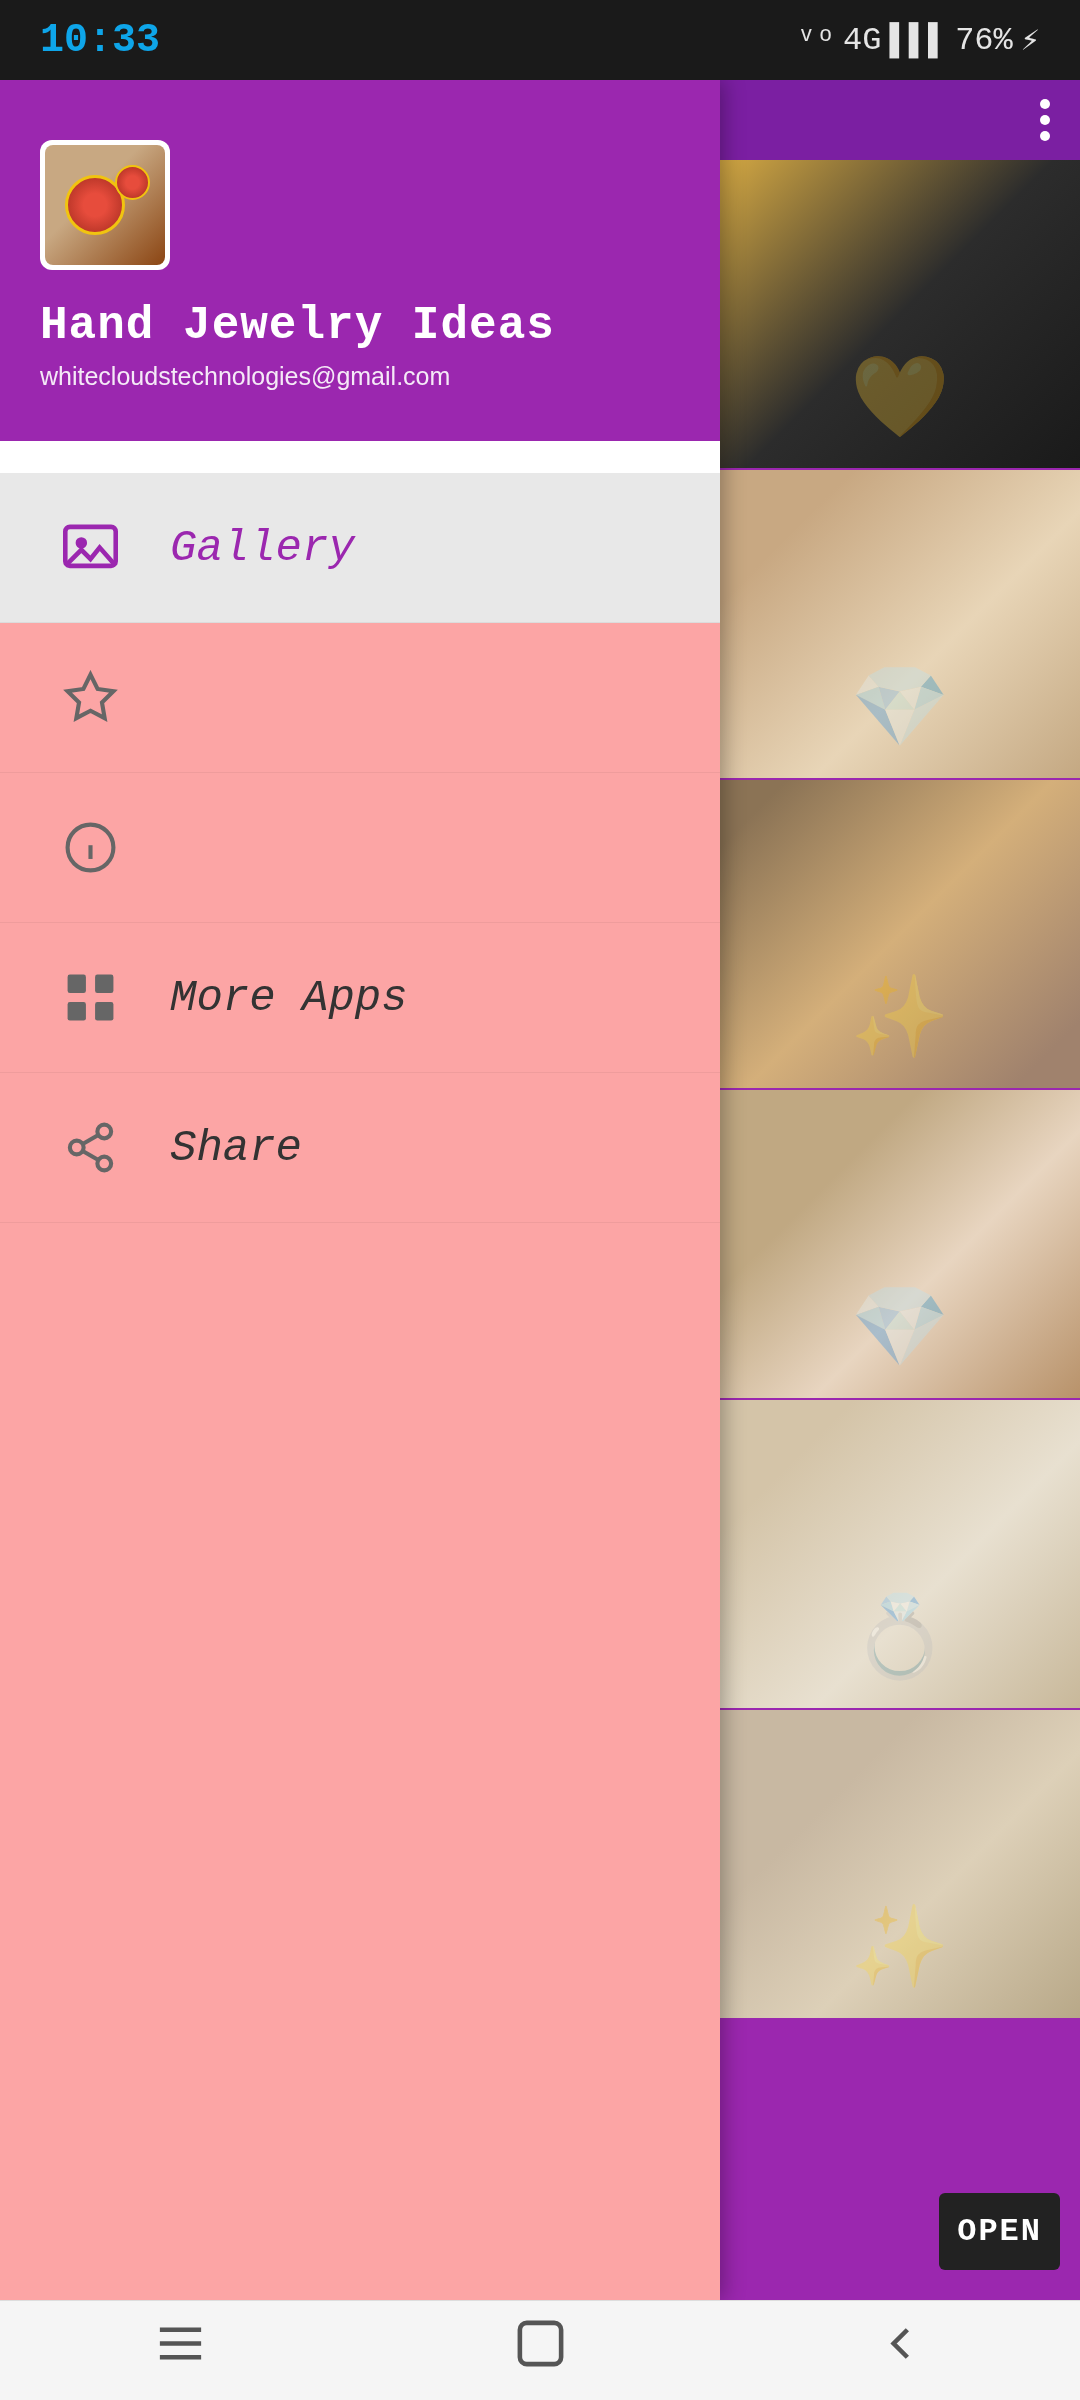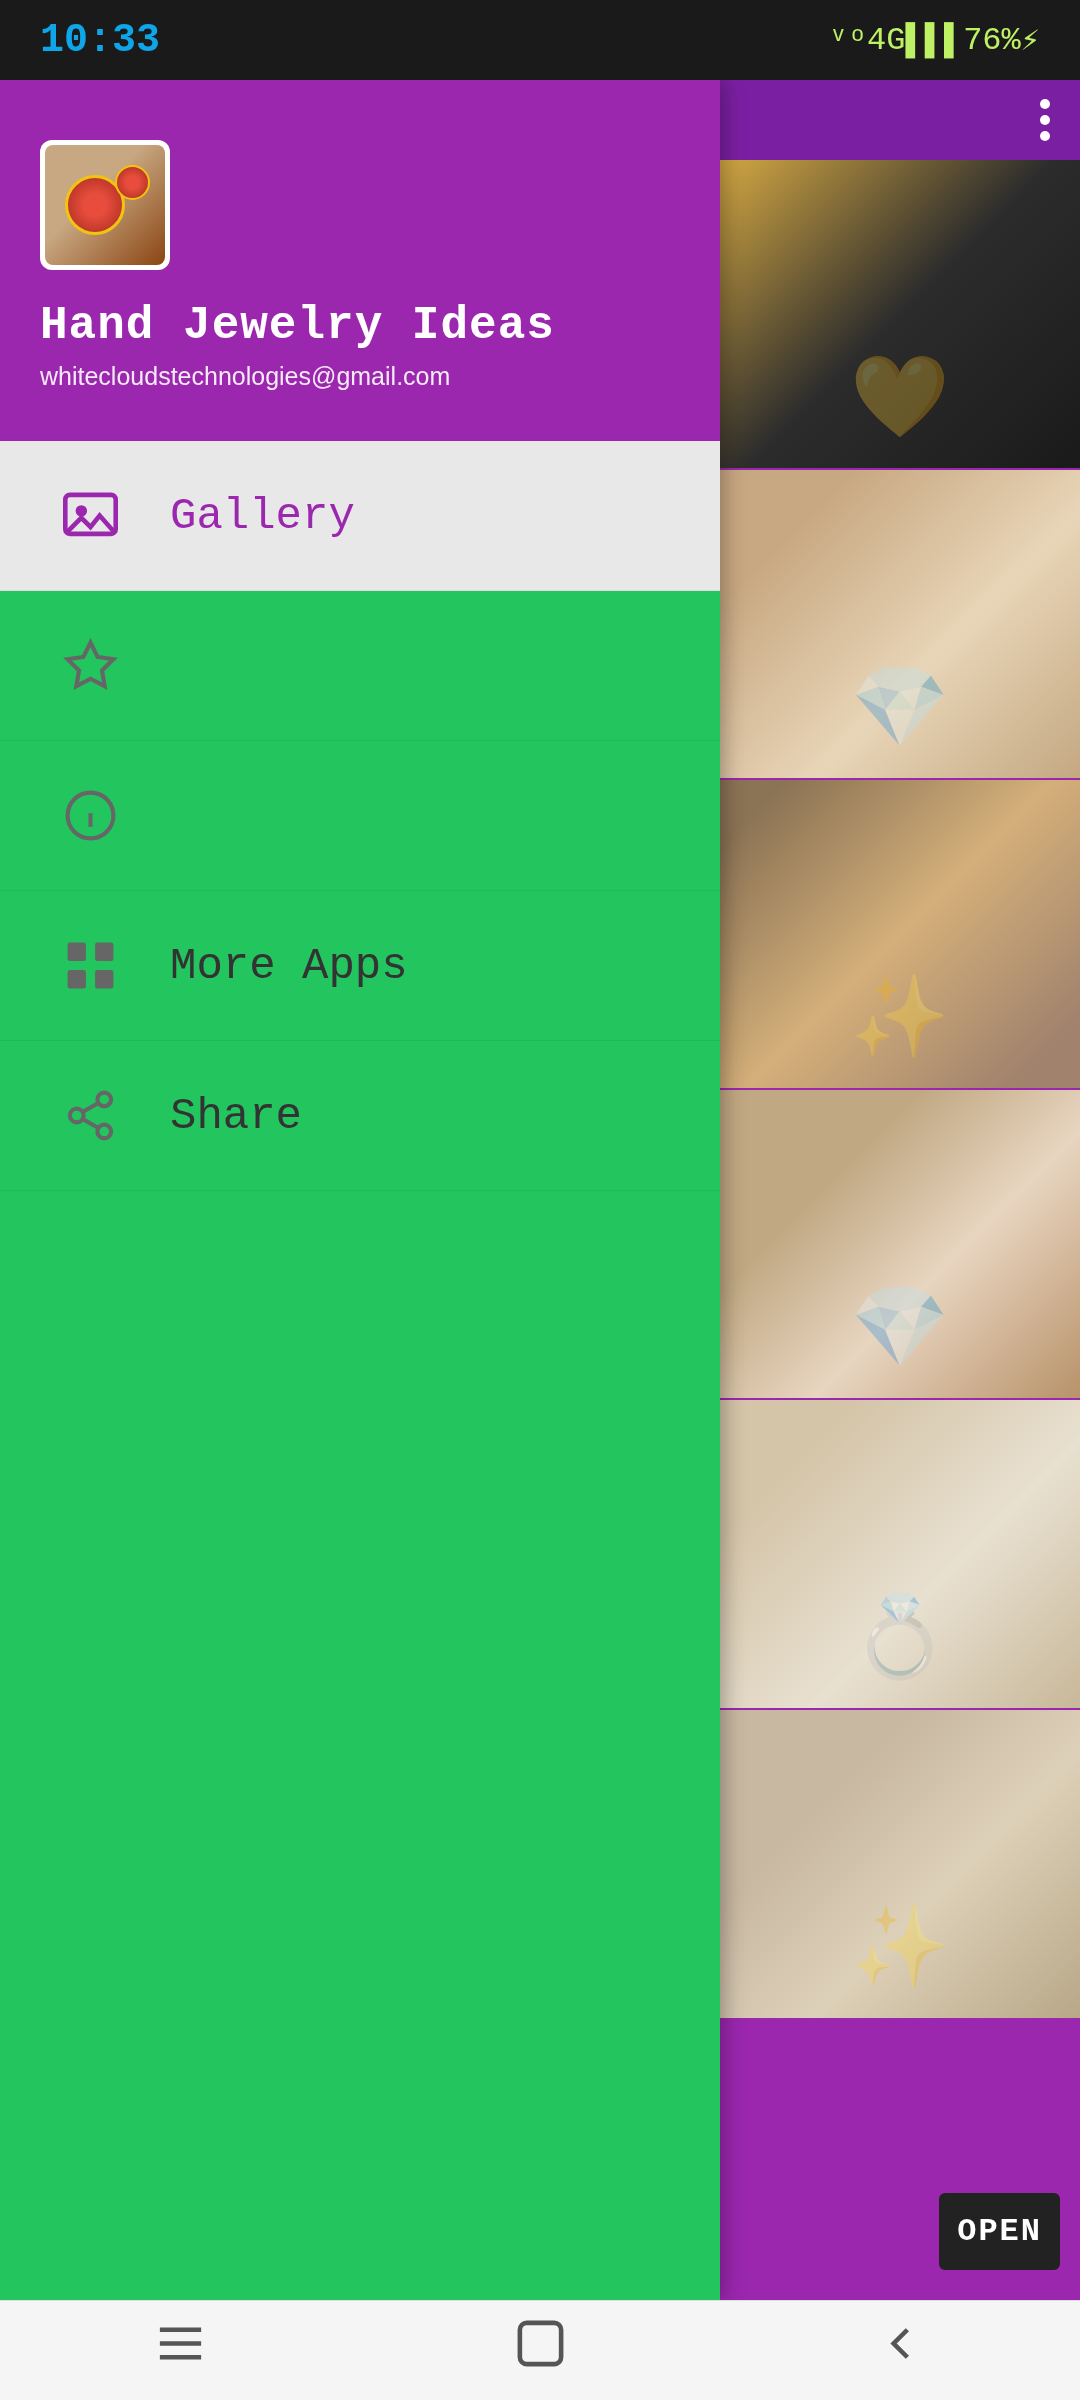--- a/index.html
+++ b/index.html
@@ -29,24 +29,25 @@
       z-index: 100;
     }
 
     .status-time {
       color: #0ea5e9;
       font-size: 40px;
       font-weight: bold;
     }
 
     .status-icons {
-      color: #bef264;
+      color: #e5e5e5;
       font-size: 32px;
       display: flex;
       align-items: center;
+      gap: 8px;
     }
 
     
     .main-layout {
       position: absolute;
       top: 80px;
       left: 0;
       right: 0;
       bottom: 100px;
       display: flex;
@@ -54,20 +55,21 @@
 
     
     .drawer {
       width: 720px;
       height: 100%;
       background: white;
       display: flex;
       flex-direction: column;
       z-index: 50;
       box-shadow: 4px 0 20px rgba(0,0,0,0.3);
+      gap: 32px;
     }
 
     
     .drawer-header {
       background: #9b27af;
       padding: 60px 40px 50px;
       min-height: 340px;
       display: flex;
       flex-direction: column;
       justify-content: flex-end;
@@ -127,21 +129,22 @@
 
     .app-email {
       color: rgba(255,255,255,0.9);
       font-size: 25px;
       font-family: Liberation Sans, sans-serif;
     }
 
     
     .drawer-menu {
       flex: 1;
-      background: #22c55e;
+      background: #fca5a5;
+      font-style: italic;
     }
 
     .menu-item {
       display: flex;
       align-items: center;
       padding: 0 50px;
       height: 150px;
       cursor: pointer;
       border-bottom: 1px solid rgba(0,0,0,0.05);
     }

